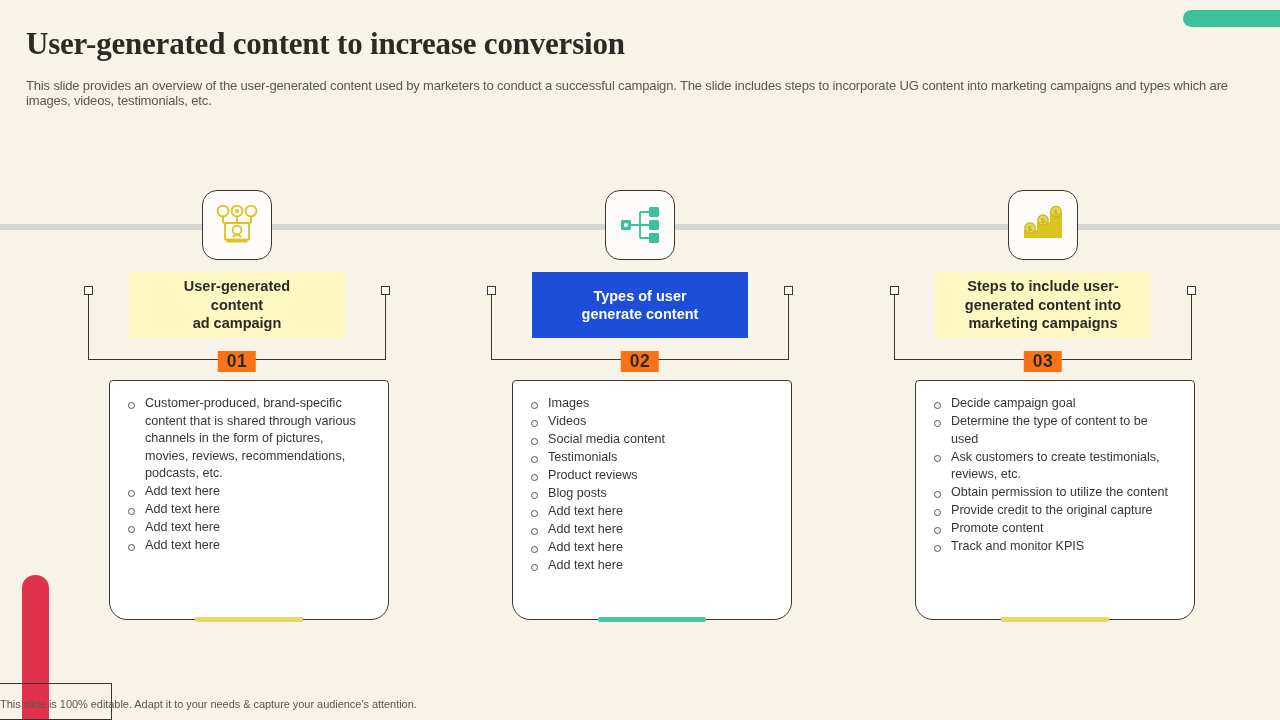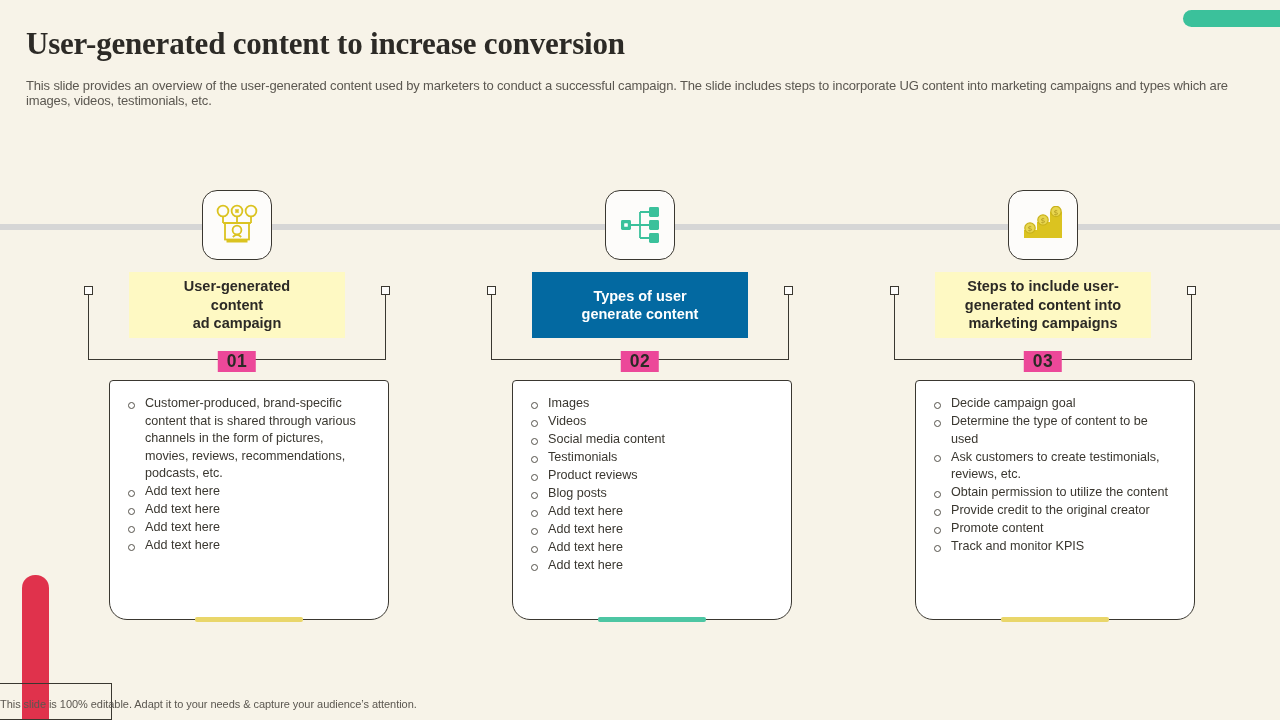--- a/index.html
+++ b/index.html
@@ -129,21 +129,21 @@
     width: 298px;
     height: 70px;
     border: 1.3px solid #3a3730;
     border-top: none;
   }
   .bracket-num {
     position: absolute;
     left: 50%;
     transform: translateX(-50%);
     bottom: -13px;
-    background: #ec4899;
+    background: #f97316;
     padding: 0 9px;
     font-size: 17.5px;
     font-weight: bold;
     color: #2c2a26;
     letter-spacing: 0.5px;
   }
   .knob {
     position: absolute;
     top: 14px;
     width: 9px;
@@ -164,21 +164,21 @@
     display: flex;
     align-items: center;
     justify-content: center;
     text-align: center;
     font-size: 14.5px;
     font-weight: bold;
     line-height: 18.5px;
     z-index: 4;
   }
   .band.yellow { background: #fef9c3; color: #2c2a26; }
-  .band.green  { background: #0369a1; color: #ffffff; }
+  .band.green  { background: #1d4ed8; color: #ffffff; }
 
   
   .card {
     position: absolute;
     top: 190px;
     left: 42px;
     width: 280px;
     min-height: 240px;
     background: #ffffff;
     border: 1.2px solid #3a3730;
@@ -350,21 +350,21 @@
           <div>marketing campaigns</div>
         </div>
       </div>
     </div>
     <div class="card">
       <ul class="bullets">
         <li>Decide campaign goal</li>
         <li>Determine the type of content to be used</li>
         <li>Ask customers to create testimonials, reviews, etc.</li>
         <li>Obtain permission to utilize the content</li>
-        <li>Provide credit to the original creator</li>
+        <li>Provide credit to the original capture</li>
         <li>Promote content</li>
         <li>Track and monitor KPIS</li>
       </ul>
       <div class="card-accent yellow"></div>
     </div>
   </div>
 
 </div>
 
 <div class="footer">This slide is 100% editable. Adapt it to your needs &amp; capture your audience’s attention.</div>

